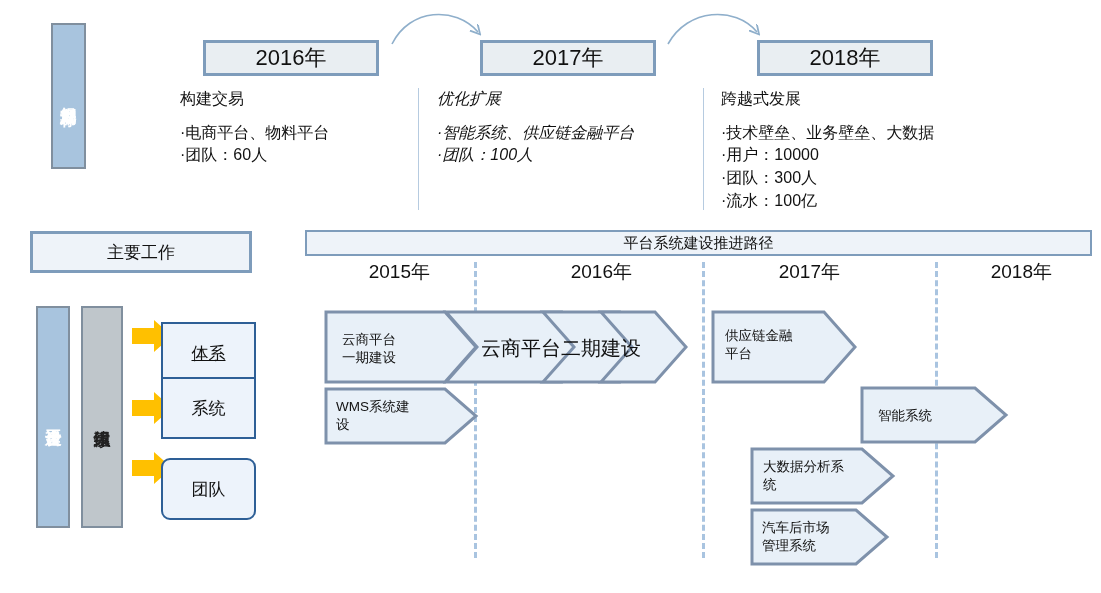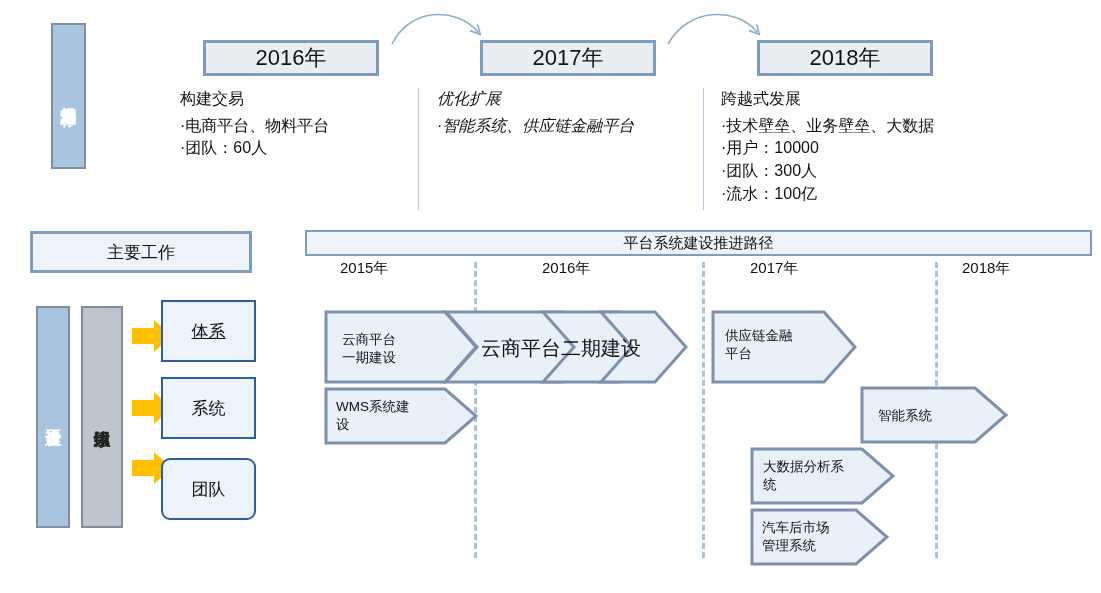--- a/index.html
+++ b/index.html
@@ -17,21 +17,21 @@
     color:#ffffff;font-size:16px;font-weight:bold;line-height:1.08;
     display:flex;align-items:center;justify-content:center;text-align:center;
     writing-mode:vertical-rl;letter-spacing:1px;
   }
   .year-head{
     height:36px;border:3px solid #7E9CBB;background:#E9EEF2;
     display:flex;align-items:center;justify-content:center;
     font-size:22px;color:#111;
   }
   .col-body{font-size:16px;line-height:1.42;color:#111;white-space:nowrap;}
-  .col-body .hdr{margin-bottom:4px;}
+  .col-body .hdr{margin-bottom:11px;}
   .col-body .li{text-indent:0;}
   .divider{width:1px;background:#B6CBE0;}
 
   
   svg.arcs{position:absolute;left:0;top:0;width:1101px;height:100px;overflow:visible;}
 
   
   #main-work{
     left:30px;top:231px;width:222px;height:42px;
     border:3px solid #7E9CBB;background:#EEF3F9;
@@ -61,22 +61,22 @@
     clip-path:polygon(0 25%,55% 25%,55% 0,100% 50%,55% 100%,55% 75%,0 75%);
   }
 
   
   #road-head{
     left:305px;top:230px;width:787px;height:26px;
     border:2px solid #7E9CBB;background:#EEF3F9;
     display:flex;align-items:center;justify-content:center;font-size:15px;
   }
   .tick{
-    position:absolute;top:259px;font-size:15px;color:#111;
-    text-align:left;width:90px;
+    position:absolute;top:259px;font-size:19px;color:#111;
+    text-align:right;width:90px;
   }
   .vdash{position:absolute;top:262px;width:0;height:296px;
          border-left:3px dashed #A9C4E0;}
   
   .shape-svg{position:absolute;overflow:visible;}
   .shape-svg text{font-family:"Liberation Sans","DejaVu Sans",sans-serif;fill:#111;}
 </style>
 </head>
 <body>
 
@@ -98,20 +98,21 @@
   <div class="li">·<span>电商平台、物料平台</span></div>
   <div class="li">·<span>团队：60人</span></div>
 </div>
 
 <div class="abs divider" style="left:418px;top:88px;height:122px;"></div>
 
 <div class="abs year-head" style="left:480px;top:40px;width:176px;">2017年</div>
 <div class="abs col-body" style="left:437px;top:88px;font-style:italic;">
   <div class="hdr">优化扩展</div>
   <div class="li">·<span>智能系统、供应链金融平台</span></div>
+  <div class="li">·<span>团队：100人</span></div>
 </div>
 
 <div class="abs divider" style="left:703px;top:88px;height:122px;"></div>
 
 <div class="abs year-head" style="left:757px;top:40px;width:176px;">2018年</div>
 <div class="abs col-body" style="left:721px;top:88px;">
   <div class="hdr">跨越式发展</div>
   <div class="li">·<span>技术壁垒、业务壁垒、大数据</span></div>
   <div class="li">·<span>用户：10000</span></div>
   <div class="li">·<span>团队：300人</span></div>
@@ -120,21 +121,21 @@
 
 <div class="abs" id="main-work">主要工作</div>
 
 <div class="abs" id="platform-bar">平台建设</div>
 <div class="abs" id="org-bar">组织体系建设</div>
 
 <div class="abs y-arrow" style="top:320px;"></div>
 <div class="abs y-arrow" style="top:392px;"></div>
 <div class="abs y-arrow" style="top:452px;"></div>
 
-<div class="abs sub-box" style="top:300px;text-decoration:underline;">体系</div>
+<div class="abs sub-box" style="top:322px;text-decoration:underline;">体系</div>
 <div class="abs sub-box" style="top:377px;text-align:center;">系统</div>
 <div class="abs sub-box" style="top:458px;border-radius:9px;">团队</div>
 
 <div class="abs" id="road-head">平台系统建设推进路径</div>
 
 <div class="tick" style="left:340px;">2015年</div>
 <div class="tick" style="left:542px;">2016年</div>
 <div class="tick" style="left:750px;">2017年</div>
 <div class="tick" style="left:962px;">2018年</div>
 

